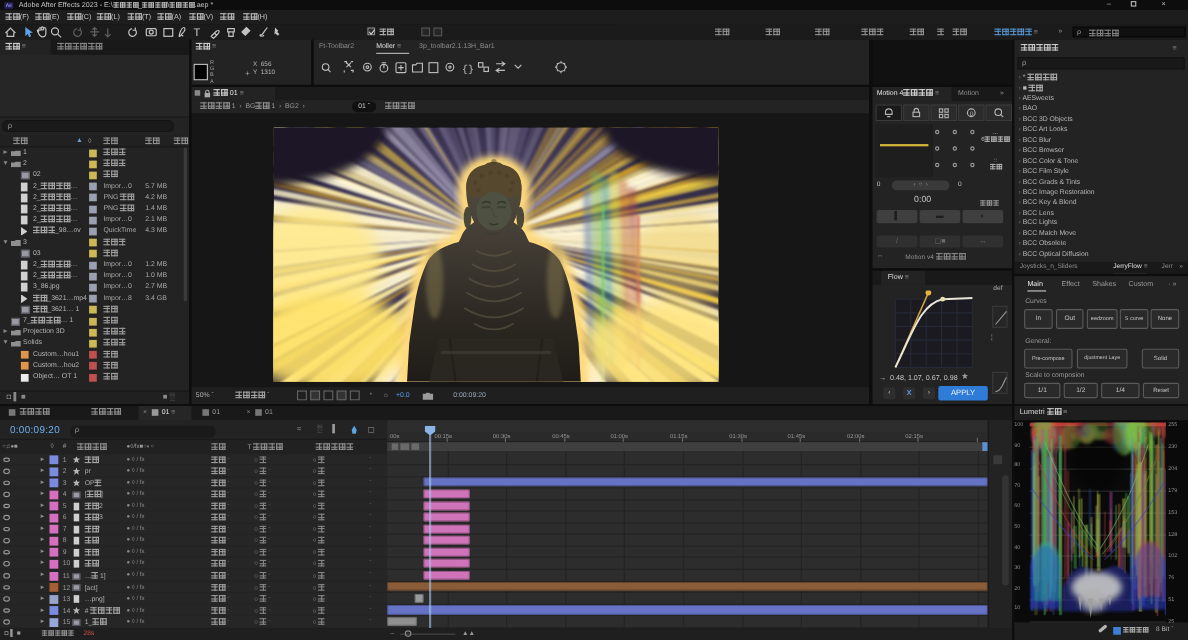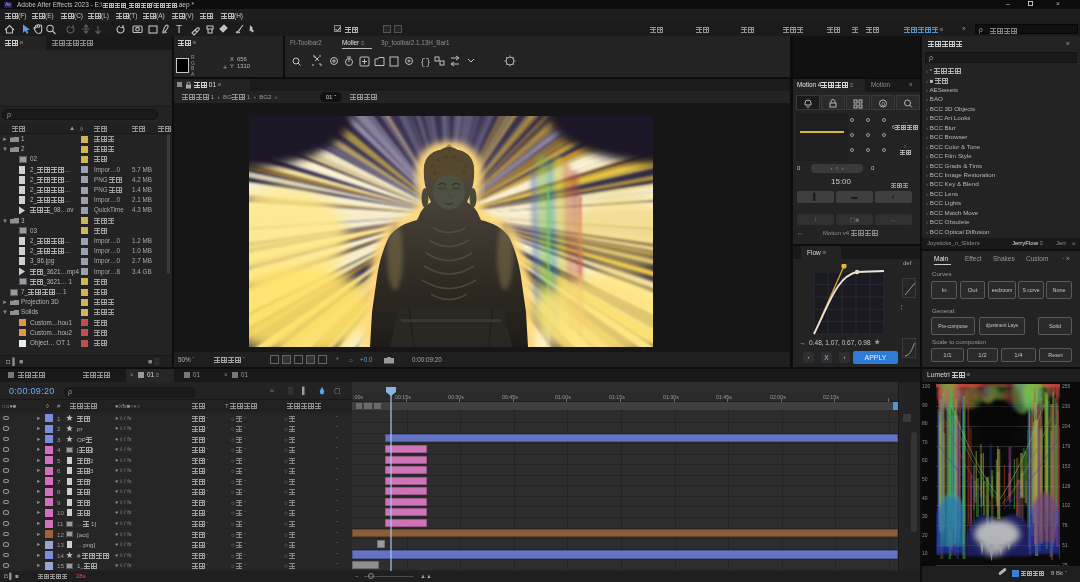--- a/index.html
+++ b/index.html
@@ -803,21 +803,21 @@
         <b></b>
         <b></b>
       </i></div>
  <div class="a" style="left:100px;top:65px;font-size:5.5px;color:#b8b8b8;text-align:center;width:24px">::<br><i class="z s5">
         <b></b>
         <b></b>
       </i></div>
  <div class="a" style="left:4px;top:87px;font-size:6px;color:#c0c0c0">0</div>
  <div class="a" style="left:18px;top:86px;width:52px;height:9px;background:#3a3a3a;border-radius:4px;font-size:5.5px;color:#999;text-align:center;line-height:9px">‹ &nbsp;○&nbsp; ›</div>
  <div class="a" style="left:78px;top:87px;font-size:6px;color:#c0c0c0">0</div>
- <div class="a" style="left:38px;top:99px;font-size:8px;color:#c9c9c9">15:00</div>
+ <div class="a" style="left:38px;top:99px;font-size:8px;color:#c9c9c9">0:00</div>
  <div class="a" style="left:98px;top:104px;font-size:5.5px;color:#9a9a9a"><i class="z s5">
         <b></b>
         <b></b>
         <b></b>
       </i></div>
  <div class="a" style="left:4px;top:113px;width:115px;height:12px;display:flex;gap:2px;text-align:center;font-size:7px;color:#1e1e1e;line-height:12px">
   <span style="flex:1;background:#3f3f3f;border-radius:2px">▌</span>
       <span style="flex:1;background:#3f3f3f;border-radius:2px">▬</span>
       <span style="flex:1;background:#3f3f3f;border-radius:2px">◐</span>
  </div>

